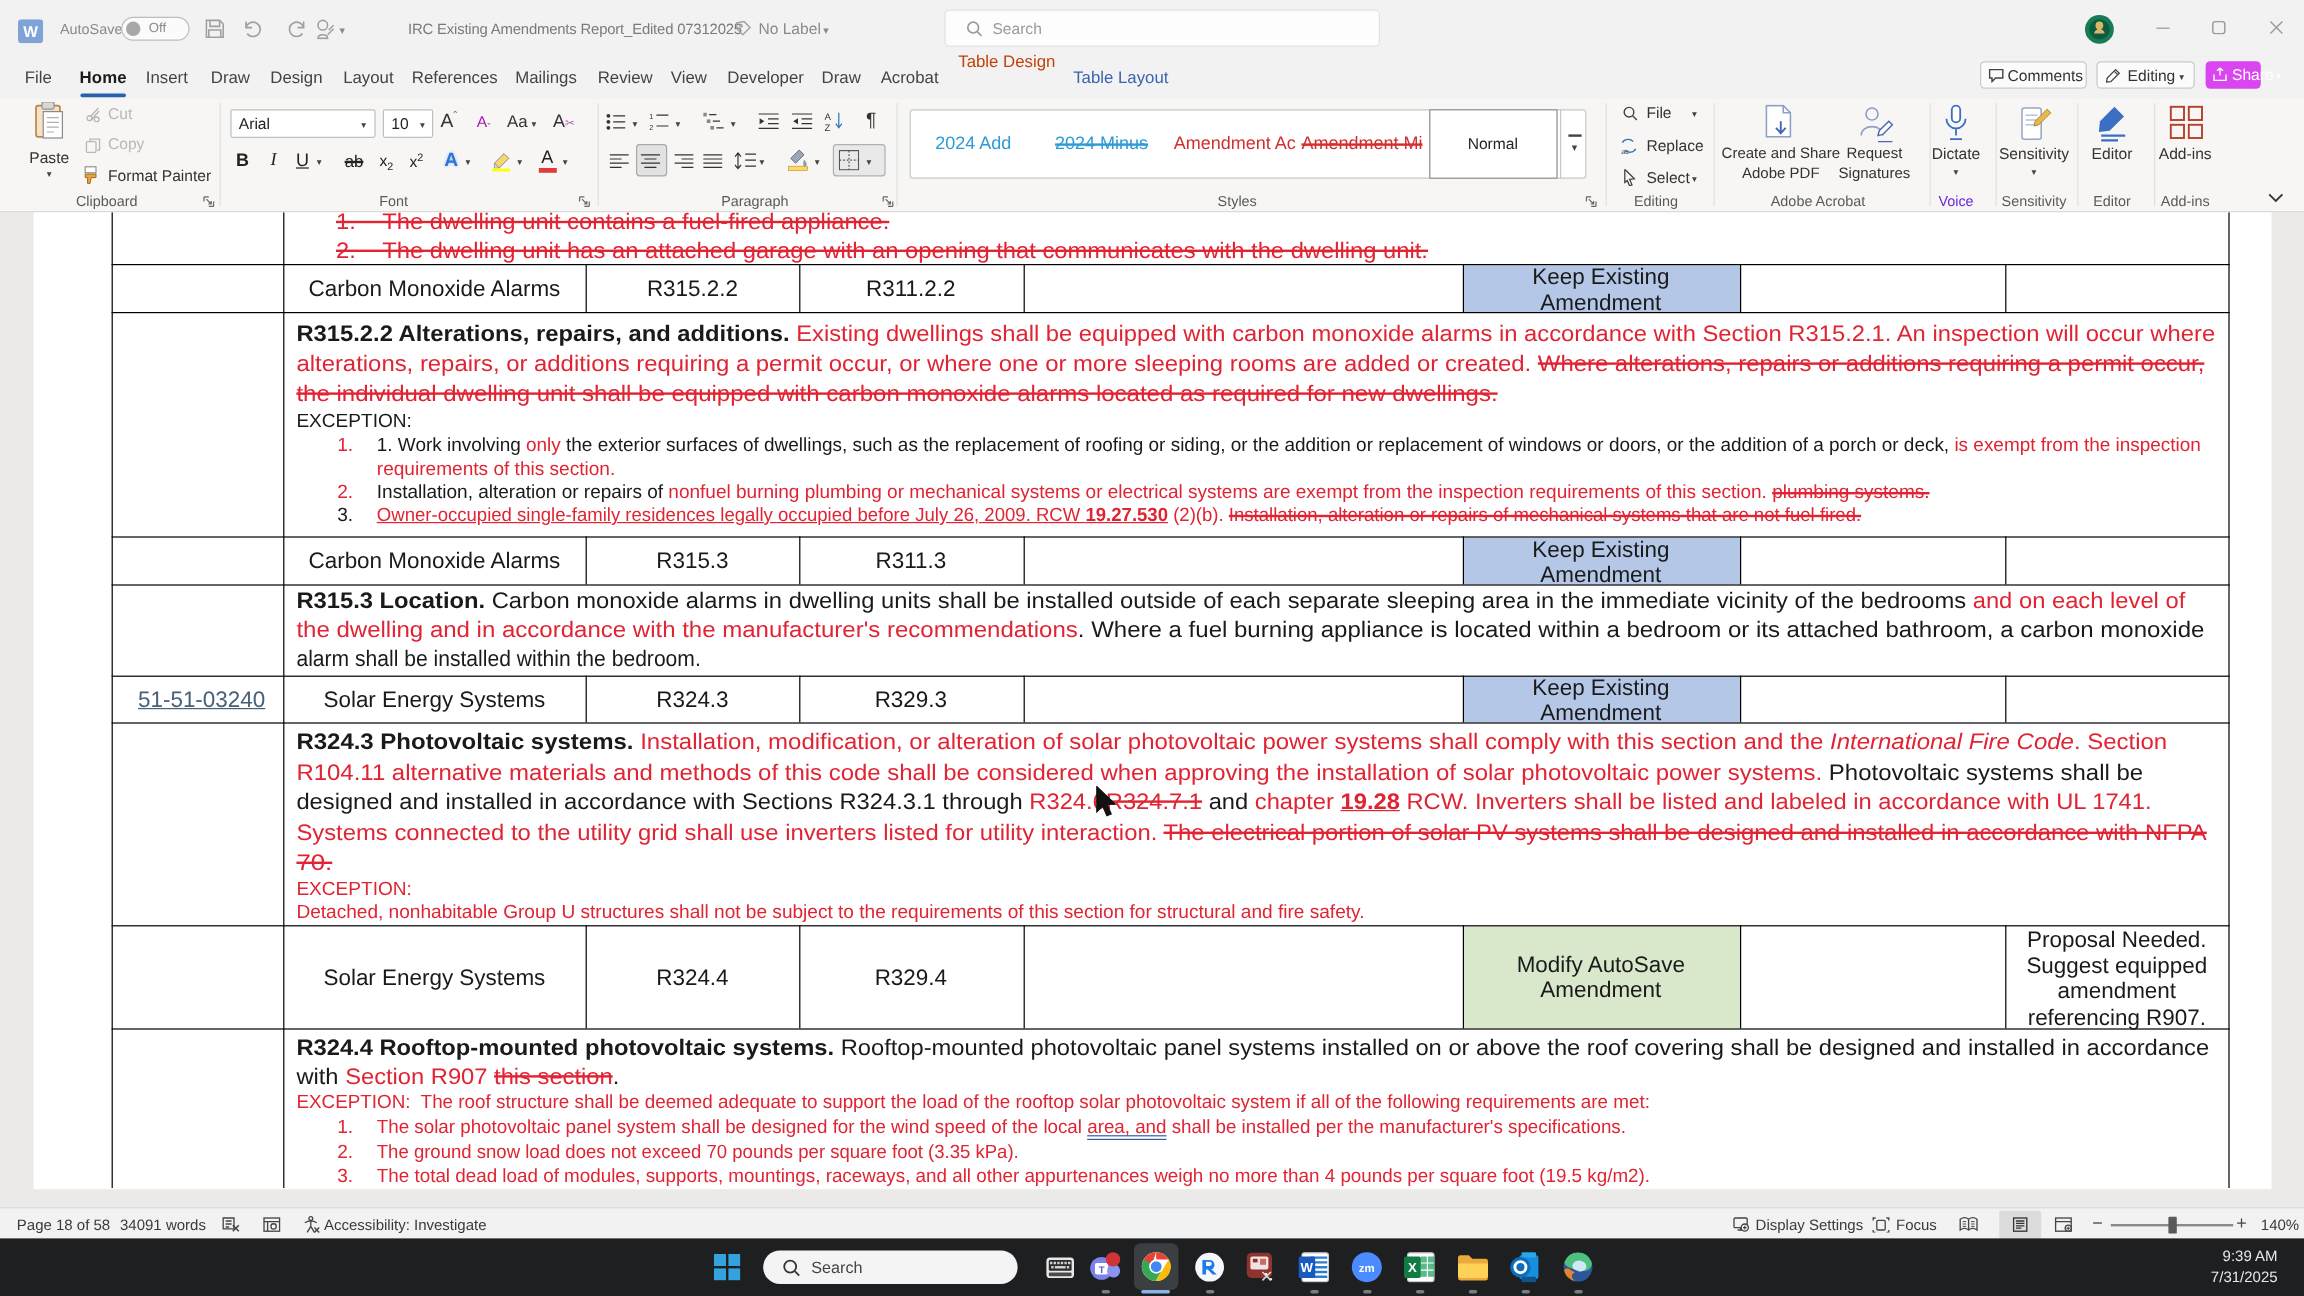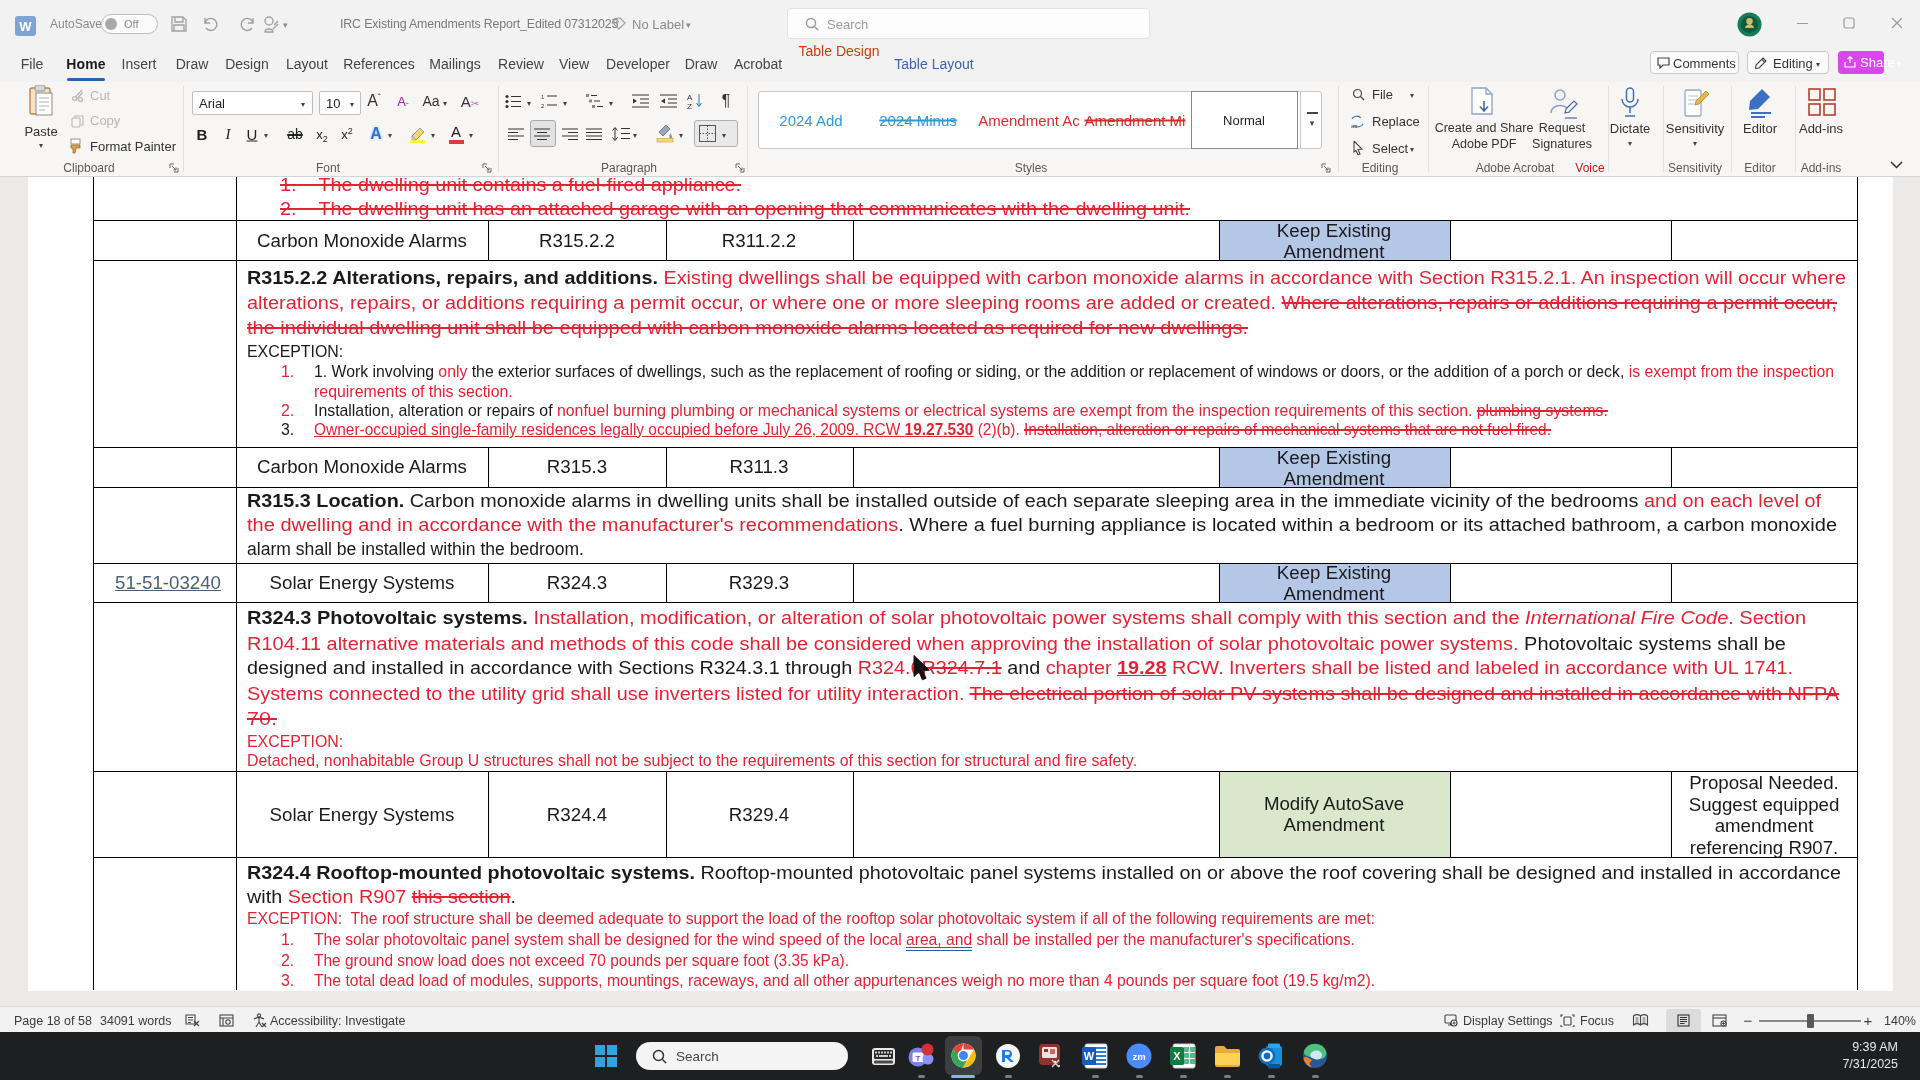--- a/index.html
+++ b/index.html
@@ -319,21 +319,21 @@
     <div class="tc" style="left:1562px;top:46px;font-size:12.5px;color:#333">Request</div>
     <div class="tc" style="left:1562px;top:62px;font-size:12.5px;color:#333">Signatures</div>
     <div class="tc" style="left:1515px;top:86px;font-size:12px;color:#5a5a5a">Adobe Acrobat</div>
 
     <svg class="abs" style="left:1620px;top:5px" width="20" height="32" viewBox="0 0 20 32">
         <rect x="6.5" y="1" width="7" height="14" rx="3.5" fill="#fff" stroke="#3b6fc4" stroke-width="1.5"></rect>
         <path d="M2,12 a8,8 0 0 0 16,0 M10,20 v6 M5,29 h10" fill="none" stroke="#3b6fc4" stroke-width="1.5"></path>
       </svg>
     <div class="tc" style="left:1630px;top:46px;font-size:13px;color:#333">Dictate</div>
     <div class="tc" style="left:1630px;top:61px;font-size:8px;color:#444">▾</div>
-    <div class="tc" style="left:1590px;top:86px;font-size:12px;color:#b91c1c">Voice</div>
+    <div class="tc" style="left:1630px;top:86px;font-size:12px;color:#6d28d9">Voice</div>
 
     <svg class="abs" style="left:1682px;top:5px" width="28" height="32" viewBox="0 0 28 32">
         <rect x="3" y="3" width="16" height="26" rx="2" fill="#fff" stroke="#98a8c8" stroke-width="1.3"></rect>
         <path d="M6,9 h10 M6,13 h10 M6,17 h7" stroke="#b8c4d8" stroke-width="1.2"></path>
         <path d="M14,14 L24,4 l3,3 -10,10 -4,1 z" fill="#e8b84b" stroke="#a8852a" stroke-width=".8"></path>
       </svg>
     <div class="tc" style="left:1695px;top:46px;font-size:13px;color:#333">Sensitivity</div>
     <div class="tc" style="left:1695px;top:61px;font-size:8px;color:#444">▾</div>
     <div class="tc" style="left:1695px;top:86px;font-size:12px;color:#5a5a5a">Sensitivity</div>
 

